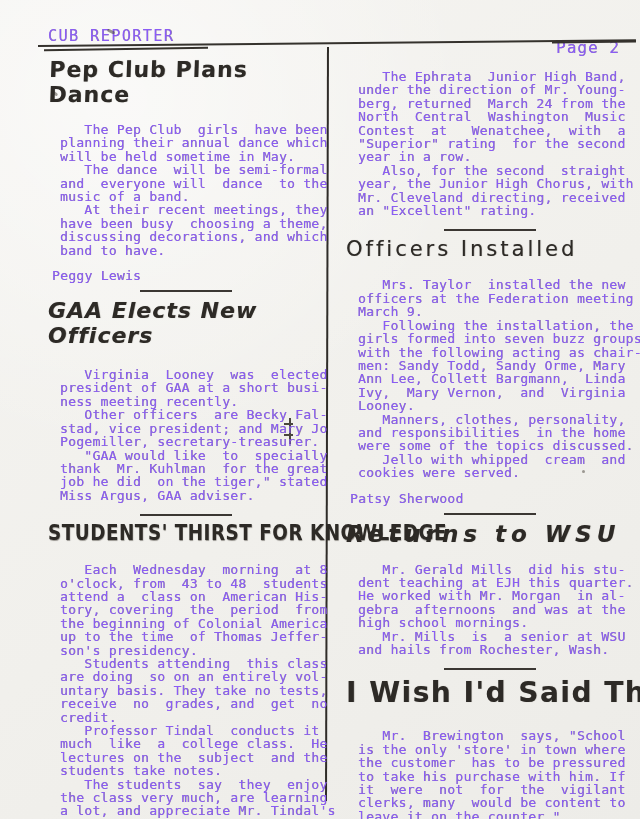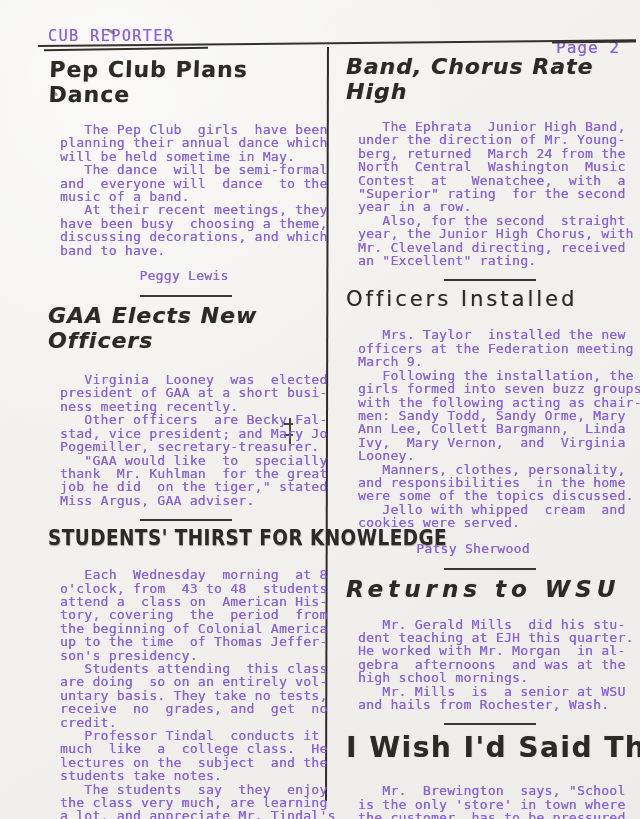--- a/index.html
+++ b/index.html
@@ -29,21 +29,21 @@
   .hl-hand{font-size:22px;letter-spacing:1px;transform:skewX(-2deg);transform-origin:left bottom;}
   .hl-italic{font-style:italic;font-size:22px;letter-spacing:1px;}
   .hl-caps{font-size:18px;letter-spacing:0.5px;transform:scale(1.02,1.18);transform-origin:left center;white-space:nowrap;}
   .hl-spread{font-size:21px;letter-spacing:3px;font-weight:normal;line-height:25px;}
   .hl-script{font-style:italic;font-size:23px;letter-spacing:5px;}
   .hl-print{font-size:28px;letter-spacing:1.5px;white-space:nowrap;}
   .body-text{
     font-size:13px;line-height:13.4px;letter-spacing:0.28px;
     white-space:pre;margin:12px;
   }
-  .byline{font-size:13px;letter-spacing:0.28px;text-align:center;padding-right:4px;margin:12px;line-height:14px;}
+  .byline{font-size:13px;letter-spacing:0.28px;text-align:left;padding-right:4px;margin:4px;line-height:14px;}
   .byline-inset{padding-right:34px;}
   .divider{width:92px;height:0;border-top:2px solid #3b3733;margin:7px auto 6px auto;}
   
   .artifact-mark{position:absolute;left:284px;top:418px;width:12px;height:26px;}
   .artifact-mark .v{position:absolute;left:5px;top:0;width:2px;height:26px;background:#4a463f;}
   .artifact-mark .t1{position:absolute;left:0;top:5px;width:9px;height:2px;background:#4a463f;}
   .artifact-mark .t2{position:absolute;left:0;top:16px;width:9px;height:2px;background:#4a463f;}
   .speck1{position:absolute;left:107px;top:30px;width:8px;height:3px;background:rgba(70,64,56,.55);transform:rotate(25deg);border-radius:2px;}
   .speck2{position:absolute;left:52px;top:92px;width:6px;height:3px;background:rgba(70,64,56,.5);transform:rotate(40deg);border-radius:2px;}
   .speck3{position:absolute;left:582px;top:470px;width:3px;height:3px;background:rgba(70,64,56,.5);border-radius:50%;}
@@ -141,21 +141,20 @@
 as.  He checks hemoglobin, too.
    "Do you  like liver?" he asked
 this roving reporter.</p>
   </div>
 
 </div>
 
 <div class="col col-right">
 
   <div>
-    <h2 class="headline hl-italic">Band, Chorus Rate High</h2>
     <div class="gap-s"></div>
     <p class="body-text ink">   The Ephrata  Junior High Band,
 under the direction of Mr. Young-
 berg, returned  March 24 from the
 North  Central  Washington  Music
 Contest  at   Wenatchee,  with  a
 "Superior" rating  for the second
 year in a row.
    Also, for the second  straight
 year, the Junior High Chorus, with

